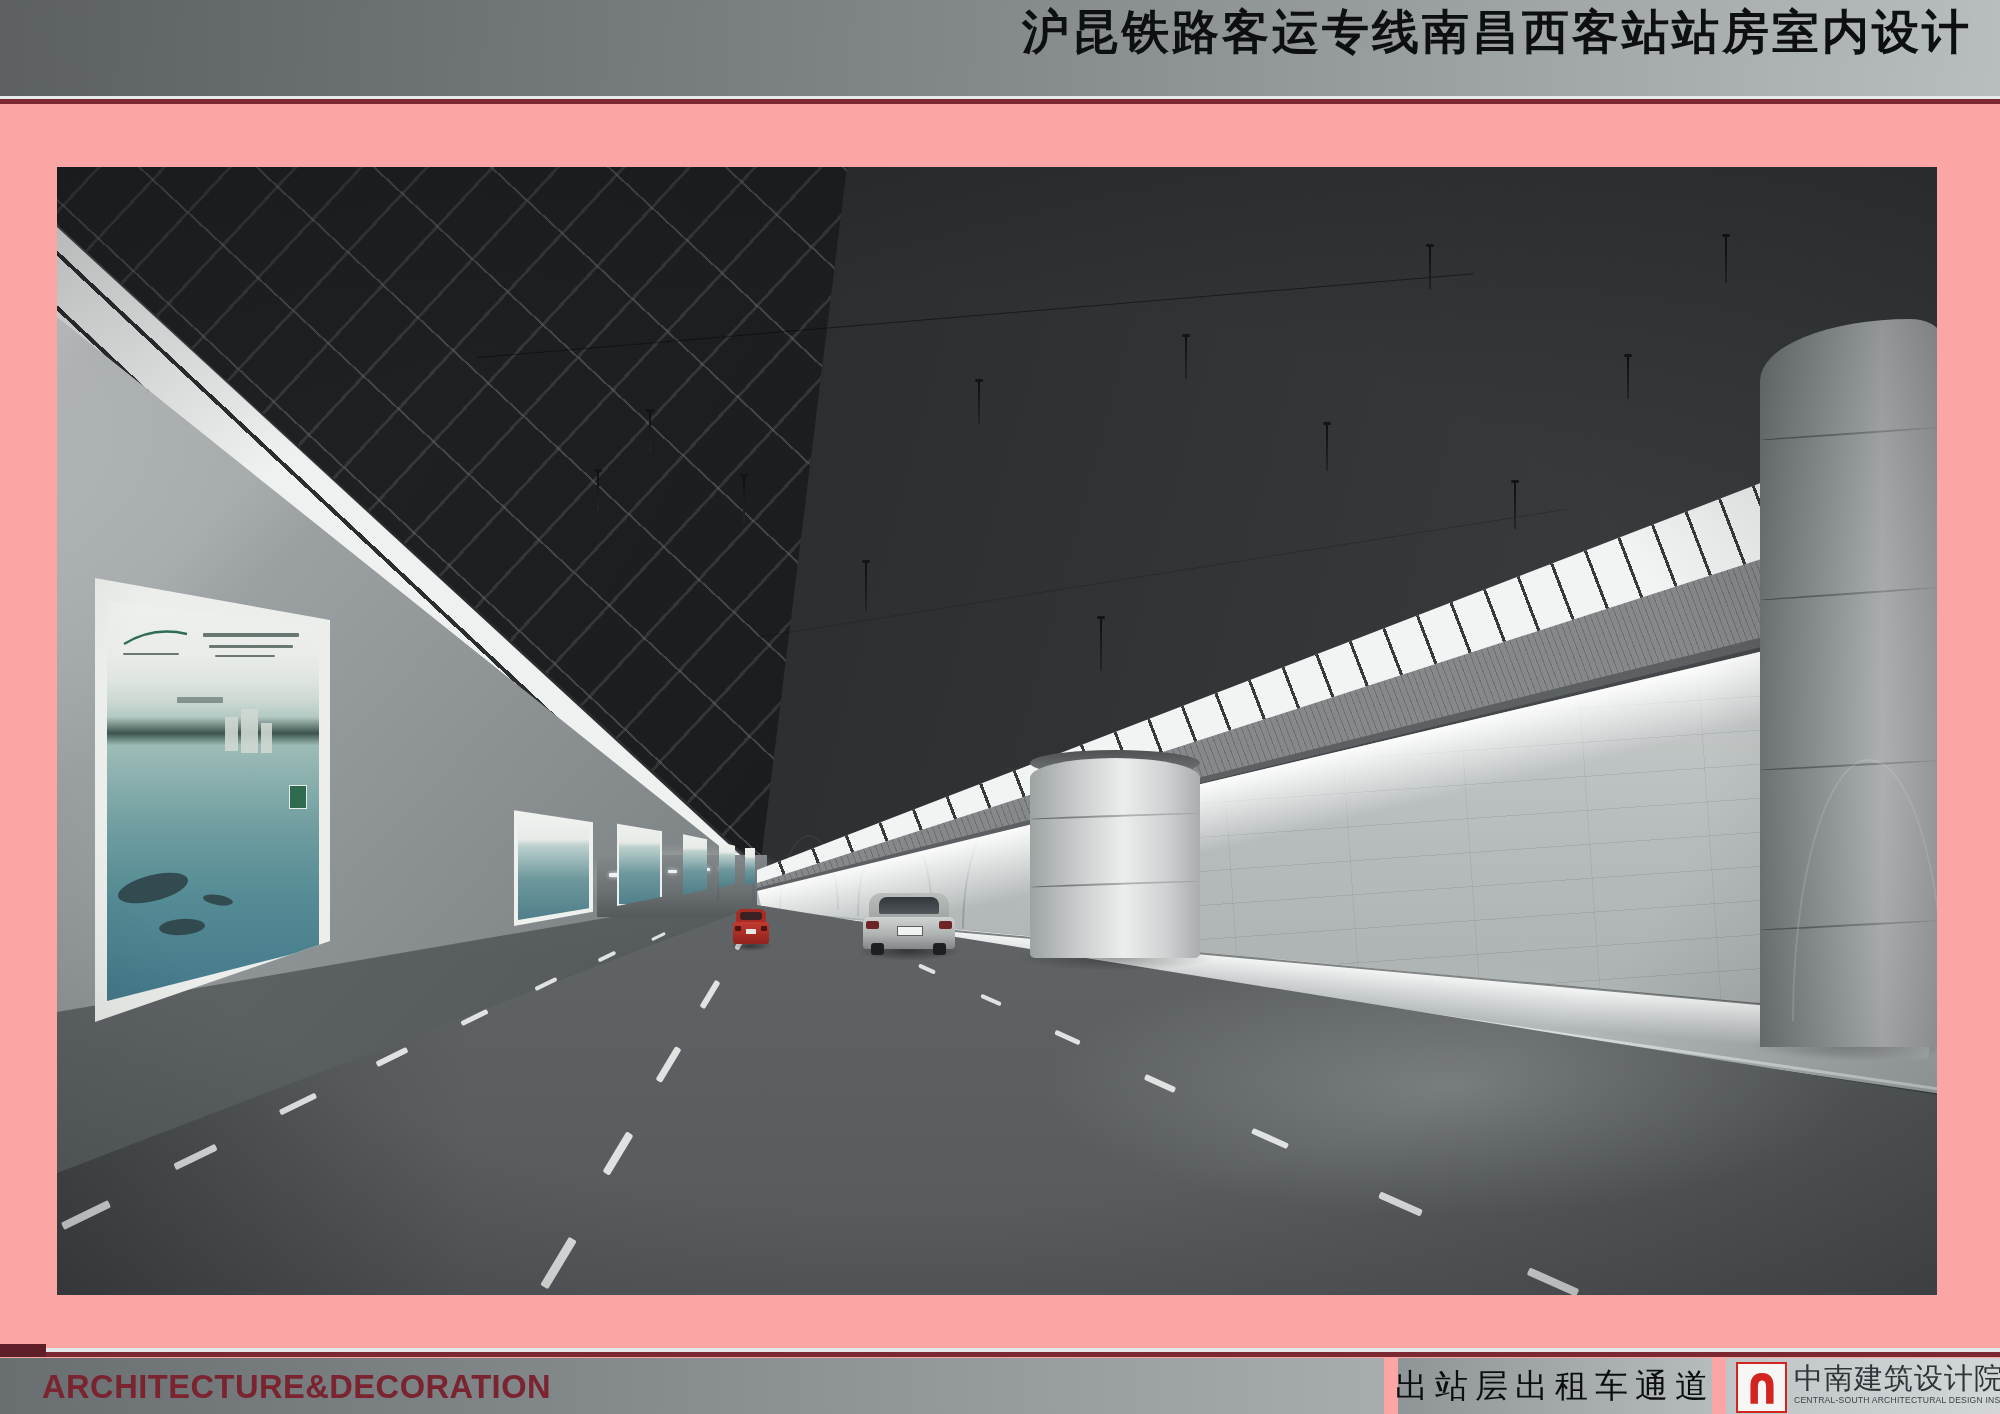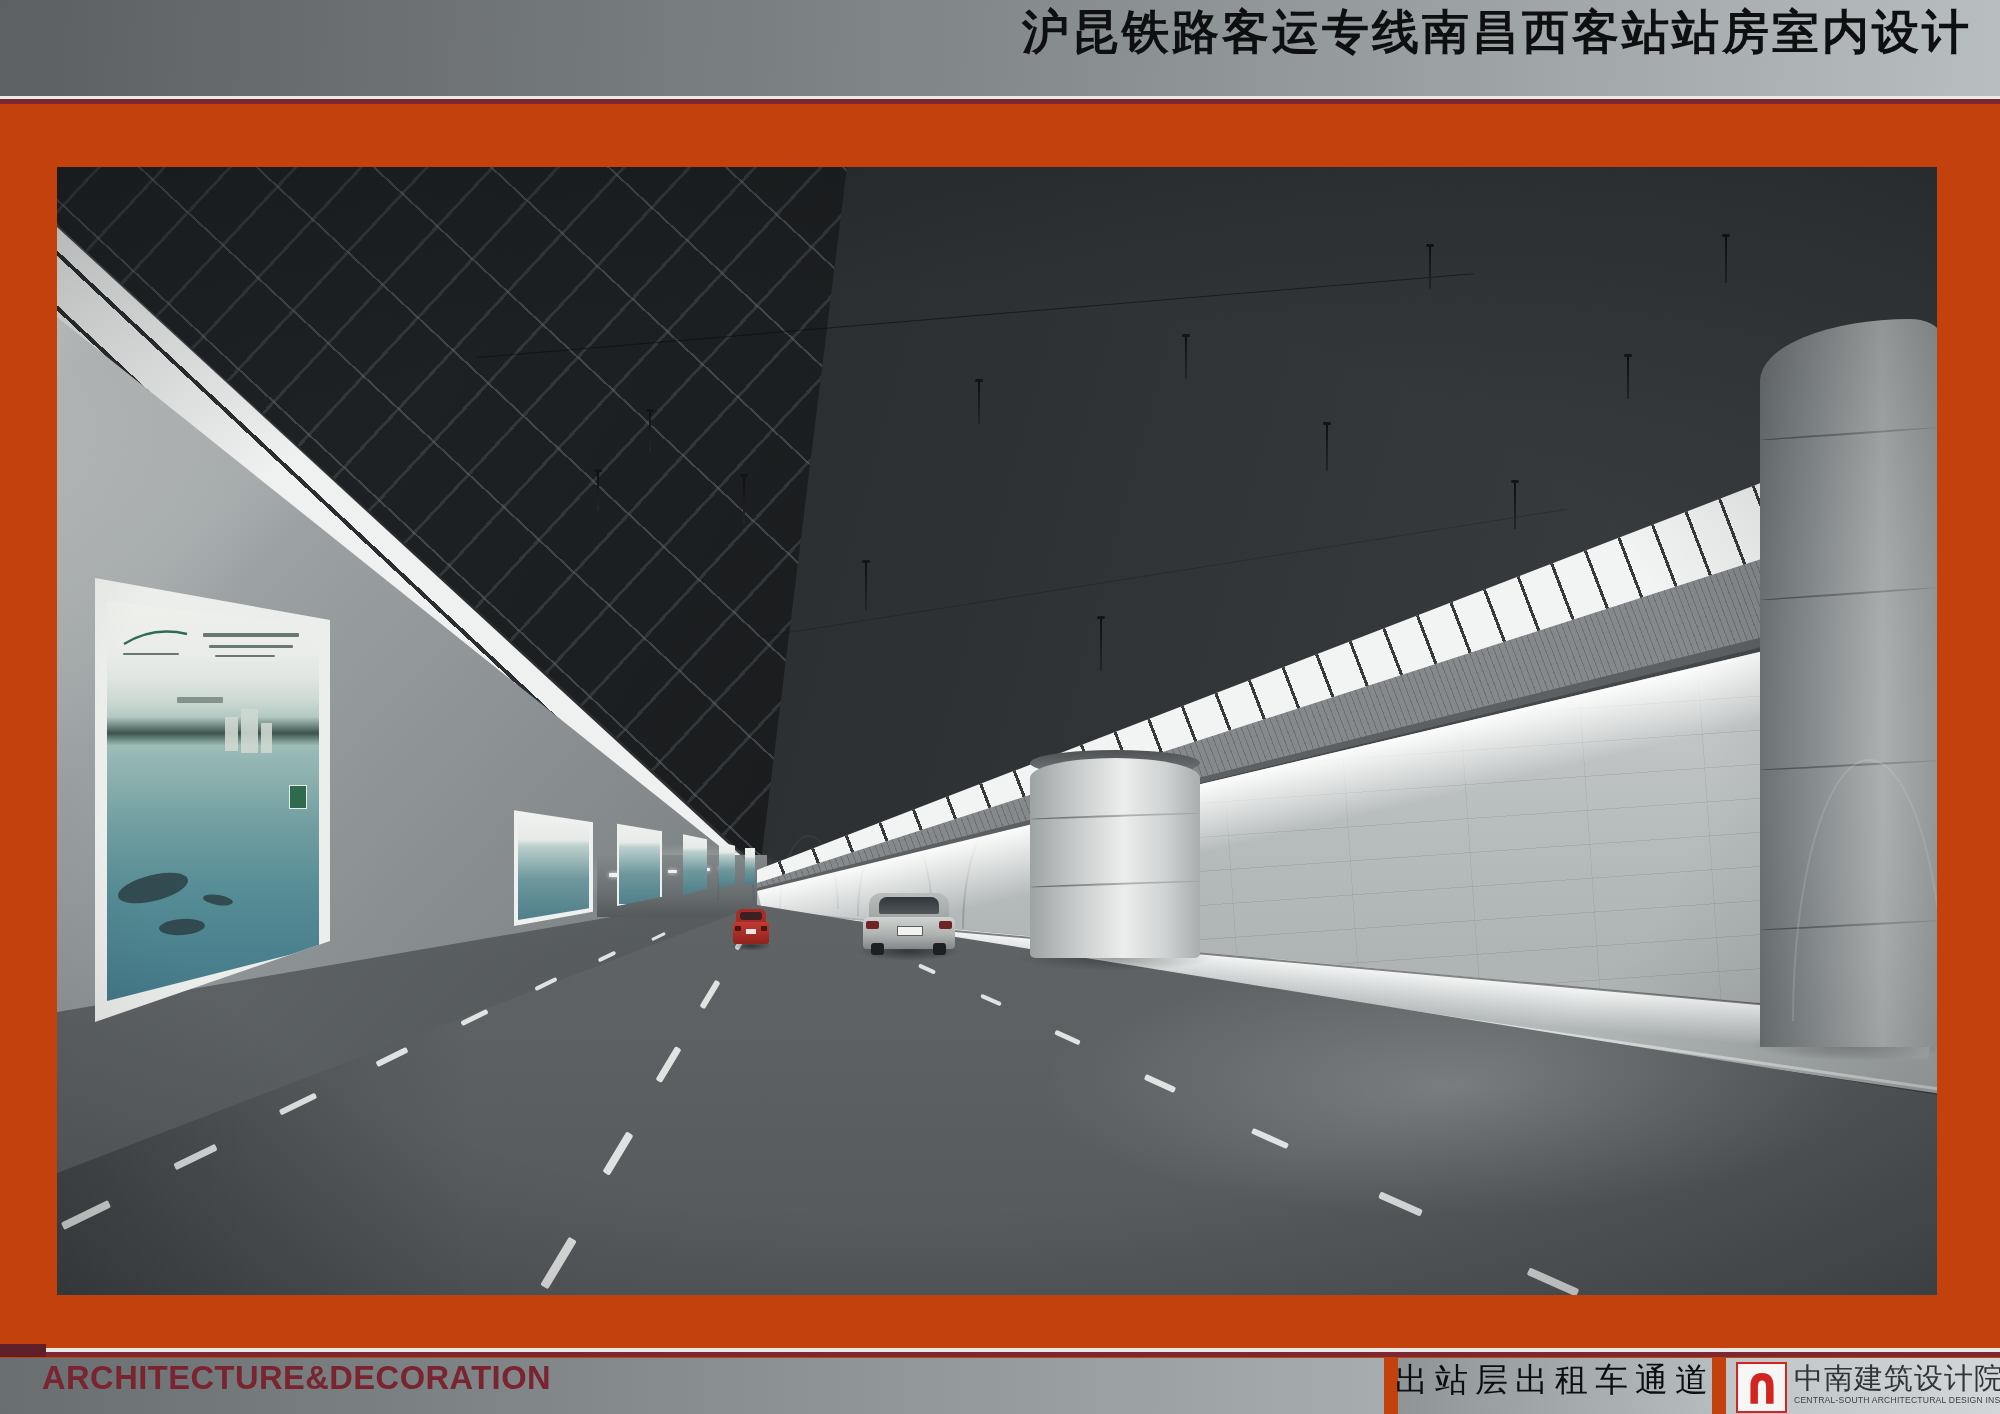--- a/index.html
+++ b/index.html
@@ -1,33 +1,33 @@
 <!DOCTYPE html>
 <html style="--accent: #7b2833; --logo_red: #d2251f; --page_bg: #cbd0d3;"><head>
 <meta charset="utf-8">
 <style>
   html,body{margin:0;padding:0;background:#9aa0a3;}
-  .page{position:relative;width:2000px;height:1414px;background:#c2410c;overflow:hidden;
+  .page{position:relative;width:2000px;height:1414px;background:#fca5a5;overflow:hidden;
         font-family:"Liberation Sans","DejaVu Sans",sans-serif;}
   .abs{position:absolute;}
 
   
   .header{left:0;top:0;width:2000px;height:96px;
           background:linear-gradient(93deg,#5c6063 0%,#84898c 50%,#b8bdc0 100%);}
   .header-text{right:28px;top:6px;text-align:right;color:#0d0f10;}
   .title-cn{font-size:47px;font-weight:bold;letter-spacing:3px;line-height:52px;white-space:nowrap;}
   .title-py{font-size:21.5px;font-weight:bold;letter-spacing:0.4px;line-height:26px;color:#17191b;white-space:nowrap;}
   .rule-top-white{left:0;top:96px;width:2000px;height:3px;background:#e9ebeb;}
   .rule-top-maroon{left:0;top:99px;width:2000px;height:5px;background:var(--accent,#7b2833);}
 
   
   .rule-bot-white{left:0;top:1348px;width:2000px;height:4px;background:#e6e8e8;}
   .rule-bot-maroon{left:0;top:1352px;width:2000px;height:5px;background:var(--accent,#7b2833);}
   .rule-bot-darkseg{left:0;top:1344px;width:46px;height:13px;background:#5e1f29;}
-  .fbox{top:1358px;height:56px;display:flex;align-items:flex-start;}
+  .fbox{top:1358px;height:56px;display:flex;align-items:center;}
   .fbox-left{left:0;width:1384px;background:linear-gradient(90deg,#696e71,#a7acaf);}
   .brand{margin-left:42px;font-size:34px;font-weight:bold;letter-spacing:.5px;color:#7a2430;
          transform:scaleX(.96);transform-origin:left center;white-space:nowrap;}
   .fbox-mid{left:1398px;width:314px;background:linear-gradient(90deg,#8f9497,#b6bbbe);justify-content:center;}
   .caption-cn{font-size:33px;color:#0b0d0f;letter-spacing:7px;white-space:nowrap;}
   .fbox-right{left:1726px;width:274px;background:linear-gradient(90deg,#bfc4c7,#d2d6d8);}
   .logo-box{left:10px;top:4px;width:47px;height:47px;background:#f6f6f5;border:2px solid #d2251f;
             display:flex;align-items:center;justify-content:center;}
   .inst{left:68px;top:3px;width:200px;}
   .inst-cn{font-size:29px;color:#2f3437;letter-spacing:1px;line-height:34px;white-space:nowrap;}

